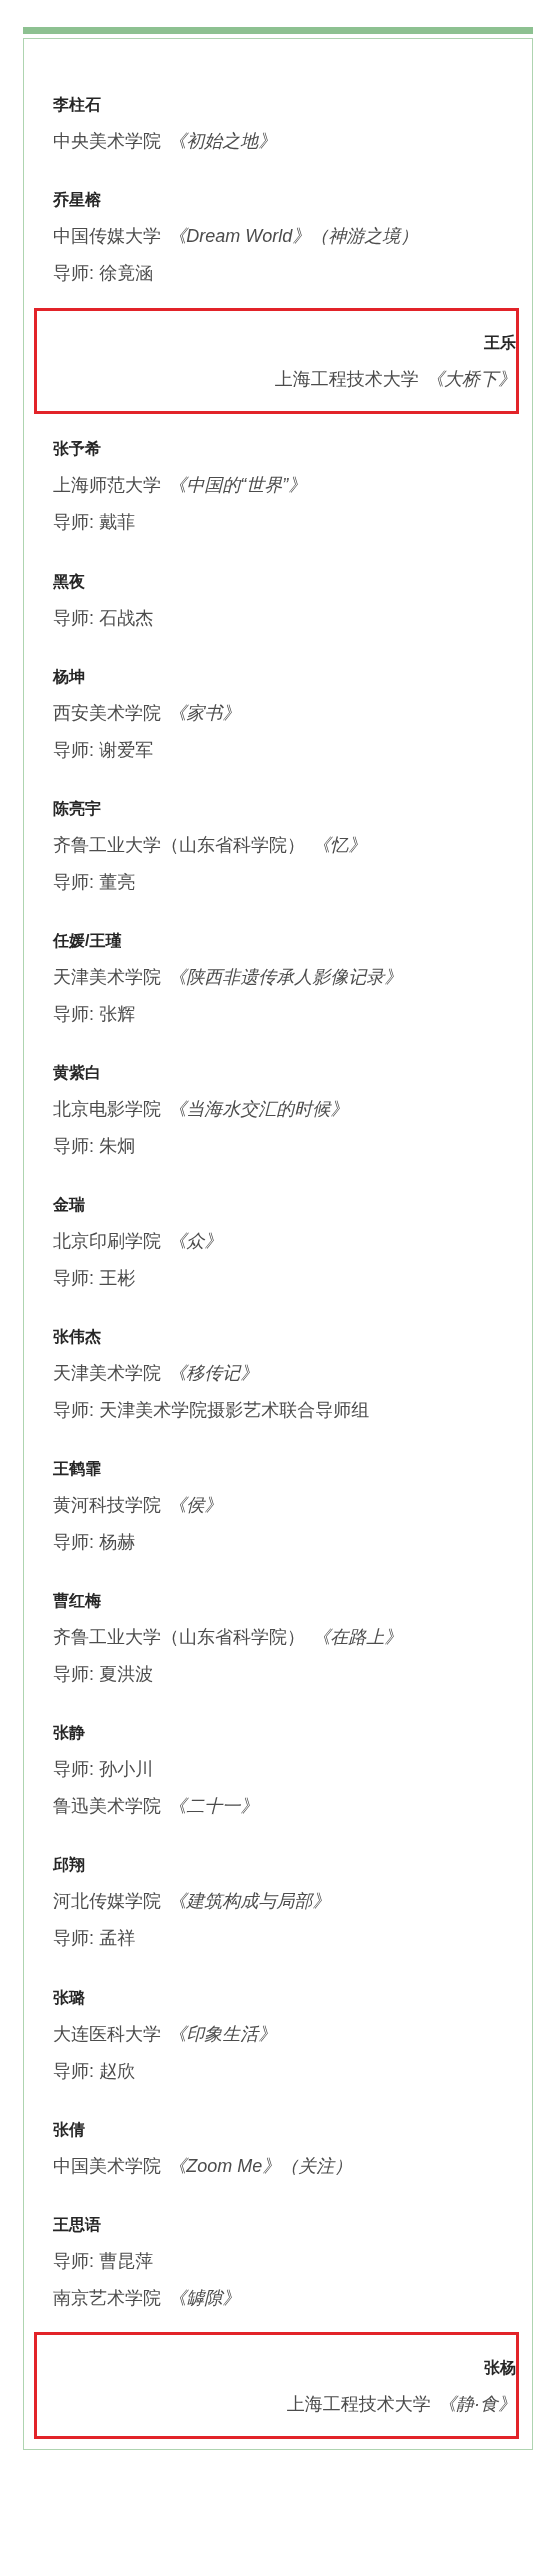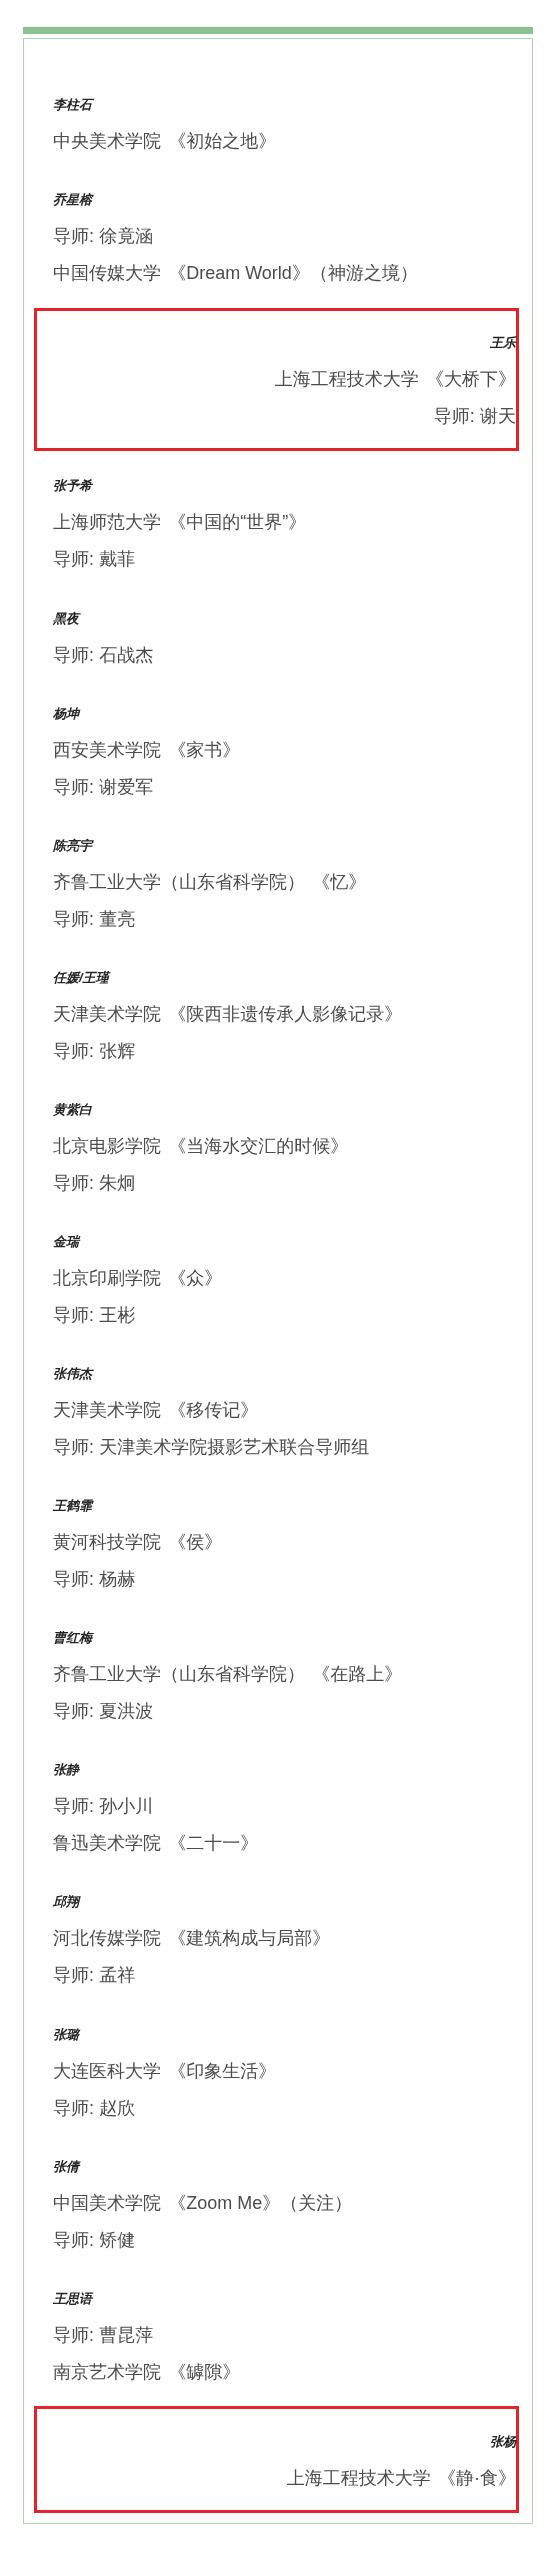--- a/index.html
+++ b/index.html
@@ -30,34 +30,33 @@
     border-top-width: 1.5px;
     box-sizing: border-box;
     padding: 36px 0 5.2px 0;
     background: #ffffff;
   }
   .entry {
     padding: 10.8px 0 10.3px 0;
   }
   .entry .name {
     margin: 0 0 0 29px;
-    font-size: 13px;
+    font-size: 16px;
     line-height: 37px;
     font-weight: 700;
     color: var(--name-color, #262626);
-    font-style: italic;
   }
   .entry .line {
     margin: 0 0 0 29px;
     font-size: 18px;
     line-height: 37px;
     font-weight: 400;
     color: var(--body-color, #4c4c4c);
   }
-  .entry .work { margin-left: 7.2px; }
+  .entry .work { margin-left: 7.2px; font-style: italic; }
   .entry .mentor-name { margin-left: 5.2px; }
   .entry.highlight {
     border: 3.6px solid var(--red, #e22329);
     margin: 5.2px 13px 5.2px 9.8px;
     padding: 13.4px 0 13.4px 0;
   }
   .entry.highlight .name,
   .entry.highlight .line {
     text-align: right;
   }
@@ -72,35 +71,32 @@
   <section class="entry">
     <h3 class="name">李柱石</h3>
     <p class="line">
       <span>中央美术学院</span><span class="work">《初始之地》</span>
     </p>
   </section>
 
   <section class="entry">
     <h3 class="name">乔星榕</h3>
     <p class="line">
+      <span>中国传媒大学</span><span class="work">《Dream World》（神游之境）</span>
+    </p>
+    <p class="line">
       <span>导师:</span><span class="mentor-name">徐竟涵</span>
-    </p>
-    <p class="line">
-      <span>中国传媒大学</span><span class="work">《Dream World》（神游之境）</span>
     </p>
   </section>
 
   <section class="entry highlight">
     <h3 class="name">王乐</h3>
     <p class="line">
       <span>上海工程技术大学</span><span class="work">《大桥下》</span>
     </p>
-    <p class="line">
-      <span>导师:</span><span class="mentor-name">谢天</span>
-    </p>
   </section>
 
   <section class="entry">
     <h3 class="name">张予希</h3>
     <p class="line">
       <span>上海师范大学</span><span class="work">《中国的“世界”》</span>
     </p>
     <p class="line">
       <span>导师:</span><span class="mentor-name">戴菲</span>
     </p>
@@ -220,23 +216,20 @@
     </p>
     <p class="line">
       <span>导师:</span><span class="mentor-name">赵欣</span>
     </p>
   </section>
 
   <section class="entry">
     <h3 class="name">张倩</h3>
     <p class="line">
       <span>中国美术学院</span><span class="work">《Zoom Me》（关注）</span>
-    </p>
-    <p class="line">
-      <span>导师:</span><span class="mentor-name">矫健</span>
     </p>
   </section>
 
   <section class="entry">
     <h3 class="name">王思语</h3>
     <p class="line">
       <span>导师:</span><span class="mentor-name">曹昆萍</span>
     </p>
     <p class="line">
       <span>南京艺术学院</span><span class="work">《罅隙》</span>

